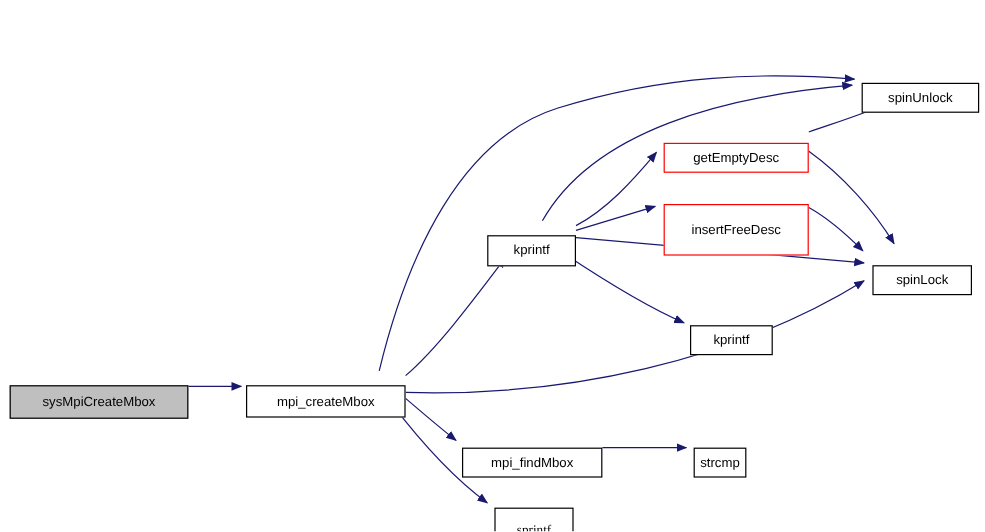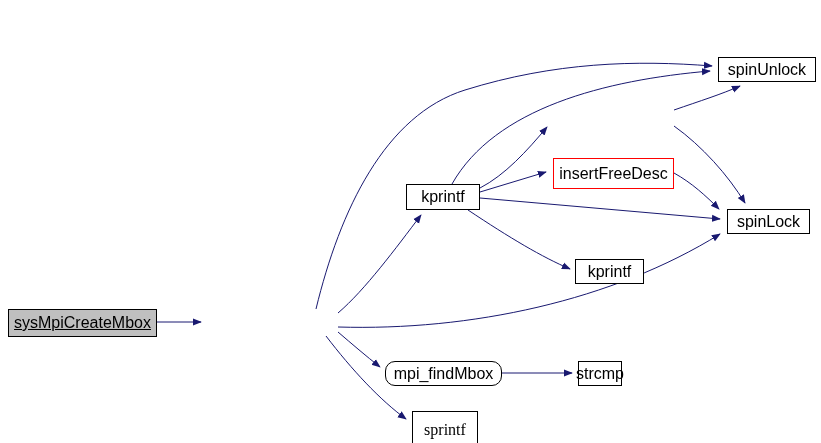--- a/index.html
+++ b/index.html
@@ -21,26 +21,27 @@
   }
   svg.edges{position:absolute;left:0;top:0;width:821px;height:443px;}
   path.edge{stroke:var(--edge-color);fill:none;stroke-width:1;}
   #arrowhead path{fill:var(--edge-color);stroke:none;}
   .node{
     position:absolute;
     box-sizing:border-box;
     background:var(--node-fill);
     border:1px solid var(--node-border);
     color:var(--label-color);
-    font-size:16px;
+    font-size:11px;
     display:flex;align-items:center;justify-content:center;
     white-space:nowrap;
     cursor:pointer;
+    margin-top:12px;
   }
-  .node.current{background:var(--current-fill);cursor:default;text-decoration:underline;}
+  .node.current{background:var(--current-fill);cursor:default;}
   .node.truncated{border-color:var(--truncated-border);}
 </style>
 </head>
 <body>
 
 <div class="canvas">
 
   <svg class="edges" viewBox="0 0 821 443" xmlns="http://www.w3.org/2000/svg">
     <defs>
       <marker id="arrowhead" viewBox="0 0 10 10" refX="9" refY="5" markerWidth="9" markerHeight="9" orient="auto">
@@ -74,31 +75,33 @@
 
     <path class="edge" d="M674,126 C702,146 728,175 745,203" marker-end="url(#arrowhead)"></path>
 
     <path class="edge" d="M674,173 C692,183 706,196 719,209" marker-end="url(#arrowhead)"></path>
 
     <path class="edge" d="M502,373 L572,373" marker-end="url(#arrowhead)"></path>
   </svg>
 
   <div class="node current" style="left:8px; top:309px; width:149px; height:28px;">sysMpiCreateMbox</div>
 
+  <div class="node" style="left:205px; top:309px; width:133px; height:27px;">mpi_createMbox</div>
 
   <div class="node" style="left:406px; top:184px; width:74px; height:26px;">kprintf</div>
 
+  <div class="node truncated" style="left:553px; top:107px; width:121px; height:25px;">getEmptyDesc</div>
 
-  <div class="node truncated" style="left:553px; top:158px; width:121px; height:31px;">insertFreeDesc</div>
+  <div class="node truncated" style="left:553px; top:158px; width:121px; height:43px;">insertFreeDesc</div>
 
   <div class="node" style="left:718px; top:57px; width:98px; height:25px;">spinUnlock</div>
 
   <div class="node" style="left:575px; top:259px; width:69px; height:25px;">kprintf</div>
 
   <div class="node" style="left:727px; top:209px; width:83px; height:25px;">spinLock</div>
 
-  <div class="node" style="left:385px; top:361px; width:117px; height:25px;border-radius:10px;">mpi_findMbox</div>
+  <div class="node" style="left:385px; top:361px; width:117px; height:25px;">mpi_findMbox</div>
 
   <div class="node" style="left:578px; top:361px; width:44px; height:25px;">strcmp</div>
 
   <div class="node" style="left:412px; top:411px; width:66px; height:37px;font-family:Liberation Serif, serif;">sprintf</div>
 
 </div>
 
 </body></html>

